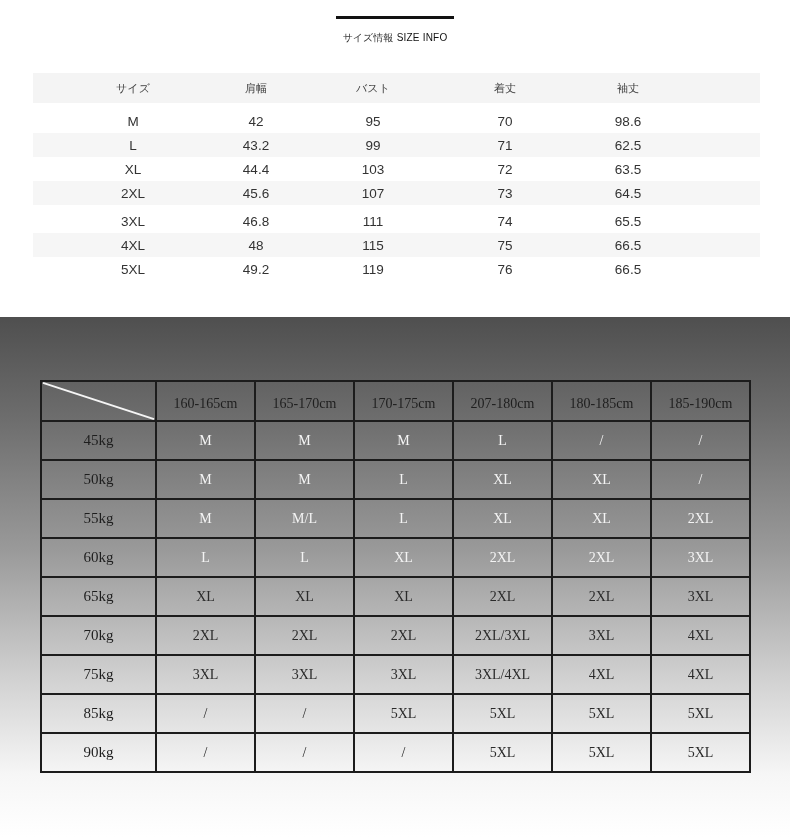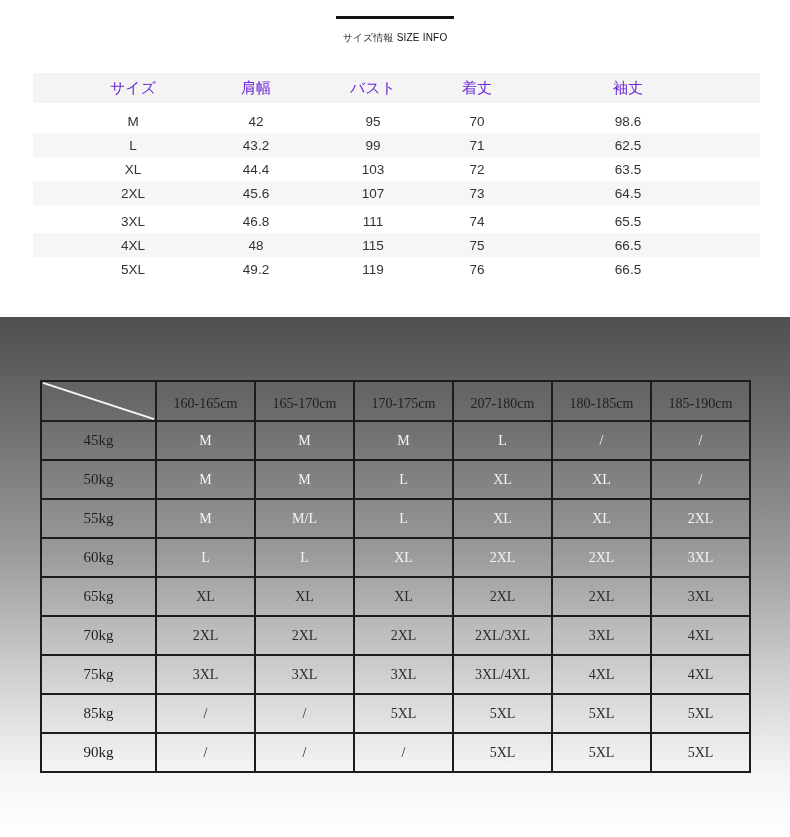--- a/index.html
+++ b/index.html
@@ -12,25 +12,25 @@
   .title { position: absolute; left: 0; width: 790px; top: 30px; text-align: center; font-size: 12px; color: #222; }
   .title .ja { font-size: 10px; color: #333; }
   .title .en { font-size: 10px; color: #111; letter-spacing: 0.2px; margin-top: 46px; }
 
   .spec { position: absolute; left: 33px; top: 73px; width: 727px; }
   .spec-row { position: relative; display: flex; height: 24px; align-items: center; }
   .spec-row.head { height: 30px; background: #f4f4f4; margin-bottom: 6px; }
   .spec-row.striped { background: #f6f6f6; }
   .spec-row.gap { margin-top: 4px; }
   .spec-cell { position: absolute; top: 0; height: 100%; display: flex; align-items: center; justify-content: center; font-size: 13.5px; color: #333; }
-  .spec-row.head .spec-cell { font-size: 15px; color: #6d28d9; font-family: Liberation Serif, serif; }
+  .spec-row.head .spec-cell { font-size: 11px; color: #404040; font-family: Liberation Serif, serif; }
   .c0 { left: 60px; width: 80px; }
   .c1 { left: 183px; width: 80px; }
   .c2 { left: 300px; width: 80px; }
-  .c3 { left: 404px; width: 80px; }
+  .c3 { left: 432px; width: 80px; }
   .c4 { left: 555px; width: 80px; }
 
   
   .bottom { position: absolute; left: 0; top: 317px; width: 790px; height: 520px;
     background: linear-gradient(to bottom, #4f4f4f 0%, #6e6e6e 20%, #9a9a9a 45%, #d2d2d2 70%, #f6f6f6 88%, #ffffff 100%); }
 
   .grid { position: absolute; left: 40px; top: 380px; border-collapse: collapse; }
   .grid td { border: 2px solid #1c1c1c; text-align: center; vertical-align: middle;
     font-family: "Liberation Serif", serif; font-size: 14.5px; height: 39px; padding: 0; }
   .grid tr.hdr td { height: 40px; color: #1e1e1e; font-size: 14px; padding-top: 6px; }

